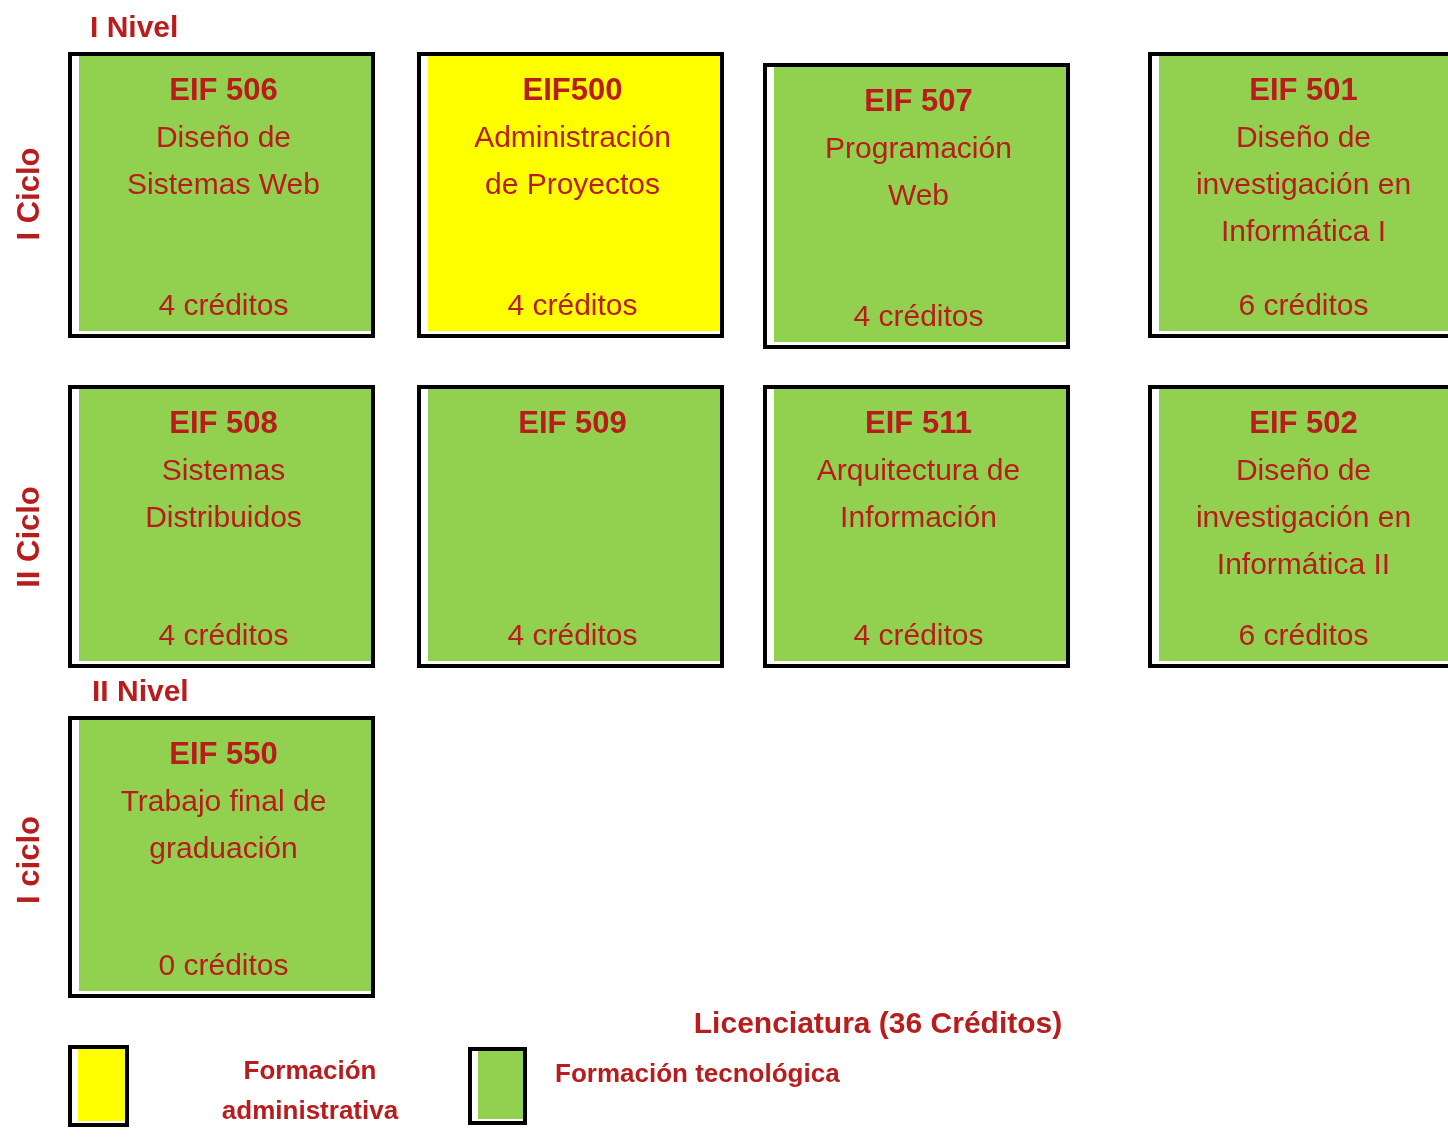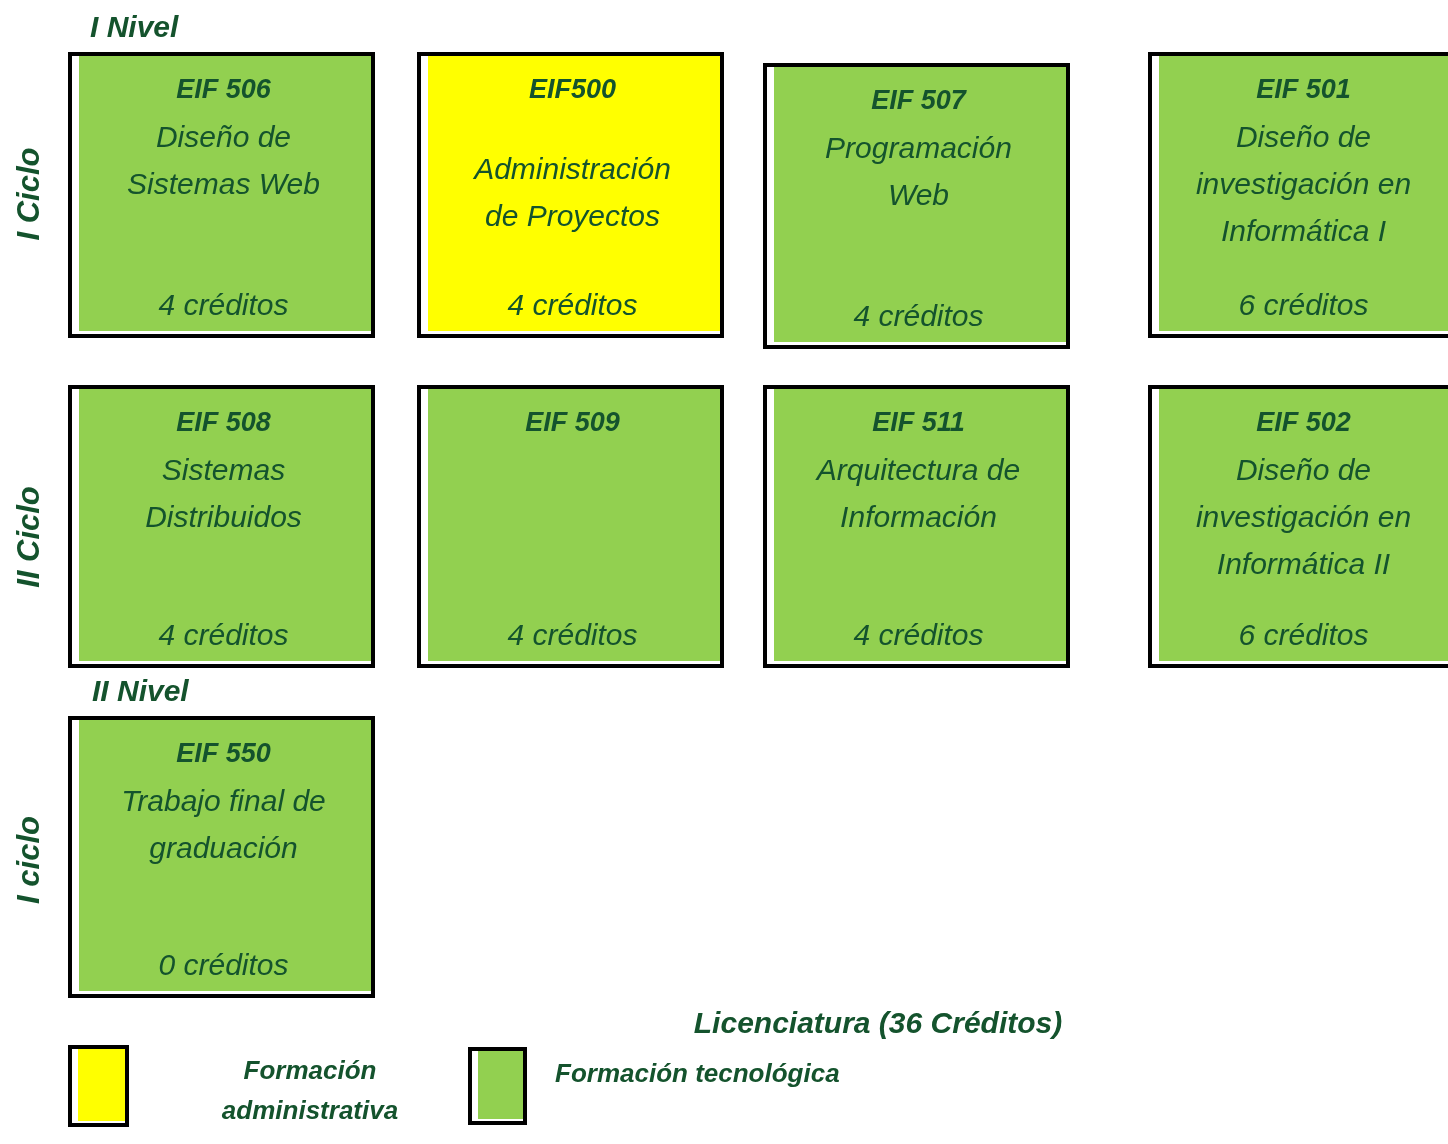--- a/index.html
+++ b/index.html
@@ -6,23 +6,22 @@
     margin: 0;
     padding: 0;
     background: #ffffff;
   }
   .canvas {
     position: relative;
     width: 1448px;
     height: 1144px;
     background: #ffffff;
     font-family: "Liberation Sans", sans-serif;
-    color: #14532d;
+    color: #b91c1c;
     overflow: hidden;
-    font-style: italic;
   }
   .level-heading {
     position: absolute;
     font-size: 30px;
     font-weight: bold;
     white-space: nowrap;
   }
   .cycle-label {
     position: absolute;
     font-size: 31px;
@@ -46,21 +45,21 @@
   }
   .row-1 { top: 52px;  height: 286px; }
   .row-2 { top: 385px; height: 283px; }
   .row-3 { top: 716px; height: 282px; }
   .col-1 { left: 68px; }
   .col-2 { left: 417px; }
   .col-3 { left: 763px; }
   .col-4 { left: 1148px; }
   .course .code {
     font-weight: bold;
-    font-size: 27px;
+    font-size: 31px;
   }
   .course .name {
     white-space: pre-line;
   }
   .course .credits {
     margin-top: auto;
   }
   .diagram-title {
     position: absolute;
     left: 878px;
@@ -117,21 +116,21 @@
   <div class="cycle-label" style="left:29px; top:194px;">I Ciclo</div>
   <div class="cycle-label" style="left:29px; top:537px;">II Ciclo</div>
   <div class="cycle-label" style="left:29px; top:860px;">I ciclo</div>
 
   <div class="course row-1 col-1" style="background-color: rgb(146, 208, 80);">
     <div class="code">EIF 506</div>
     <div class="name">Diseño de
 Sistemas Web</div>
     <div class="credits">4 créditos</div>
   </div>
-  <div class="course row-1 col-2" style="background-color: rgb(255, 255, 0); gap: 32px;">
+  <div class="course row-1 col-2" style="background-color: rgb(255, 255, 0);">
     <div class="code">EIF500</div>
     <div class="name">Administración
 de Proyectos</div>
     <div class="credits">4 créditos</div>
   </div>
   <div class="course row-1 col-3" style="background-color: rgb(146, 208, 80); margin-top: 11px;">
     <div class="code">EIF 507</div>
     <div class="name">Programación
 Web</div>
     <div class="credits">4 créditos</div>

